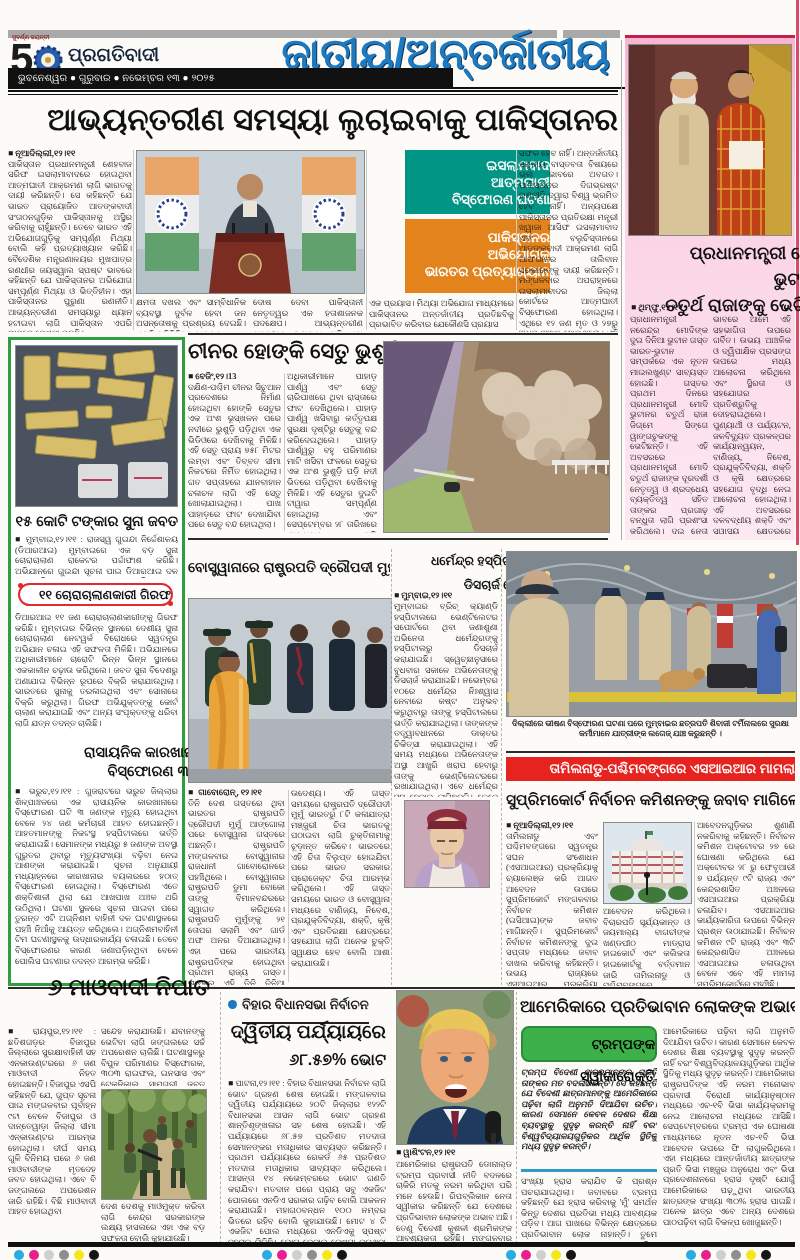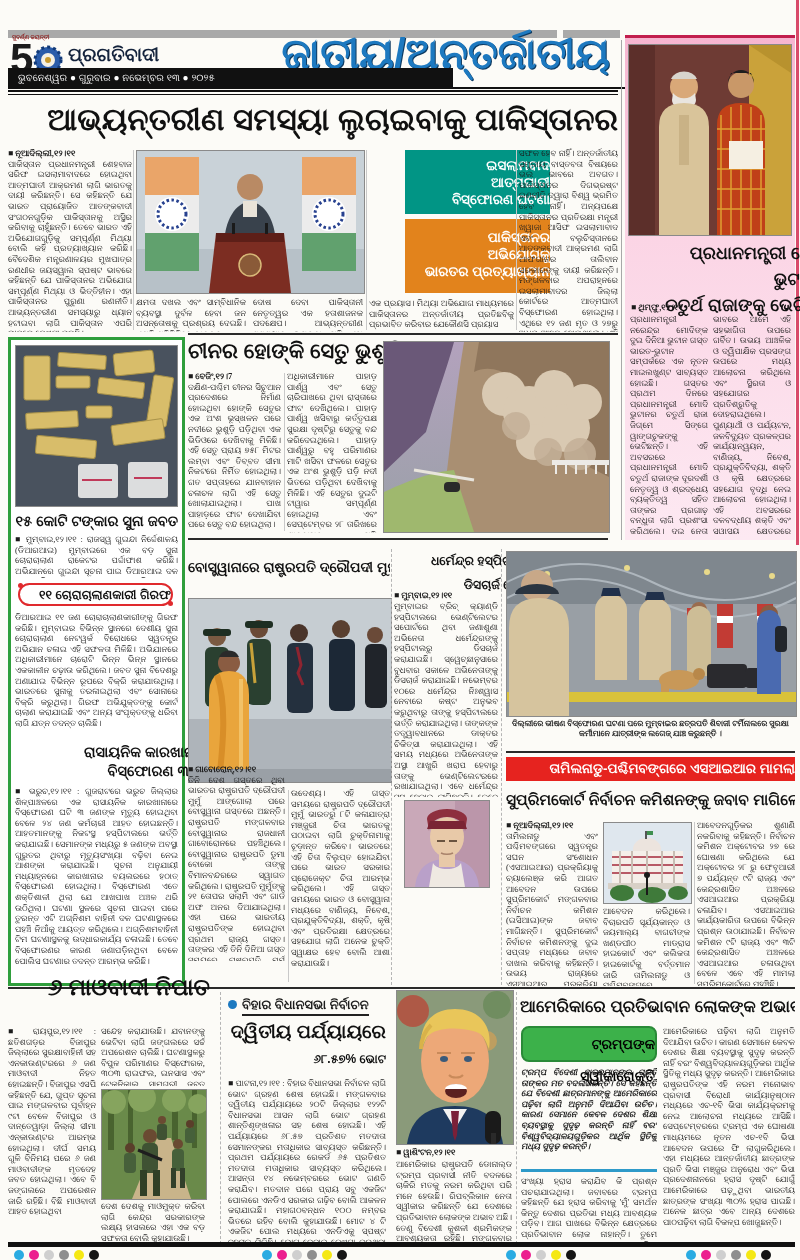--- a/index.html
+++ b/index.html
@@ -172,21 +172,21 @@
       <span style="font-size:12.5px;line-height:19px;">୧୧ ଚୋରାଚାଲାଣକାରୀ ଗିରଫ</span>
     </div>
     <div class="abs body-text" style="left:4px;top:272px;width:163px;height:127px;">ଡିଆରଆଇ ୧୧ ଜଣ ଚୋରାଚାଲାଣକାରୀଙ୍କୁ ଗିରଫ କରିଛି। ମୁମ୍ବାଇର ବିଭିନ୍ନ ସ୍ଥାନରେ ଦେଶୀୟ ସୁନା ଚୋରାଚାଲାଣ ନେଟୱର୍କ ବିରୋଧରେ ସ୍ୱତନ୍ତ୍ର ଅଭିଯାନ ଚଳାଇ ଏହି ସଫଳତା ମିଳିଛି। ଅଭିଯାନରେ ଅଧିକାରୀମାନେ ଚାରୋଟି ଭିନ୍ନ ଭିନ୍ନ ସ୍ଥାନରେ ଏକକାଳୀନ ଚଢ଼ାଉ କରିଥିଲେ। ଜବତ ସୁନା ବିଦେଶରୁ ଅଣାଯାଇ ବିଭିନ୍ନ ରୂପରେ ବିକ୍ରି କରାଯାଉଥିଲା। ଭାରତରେ ସୁନାକୁ ତରଳାଇଥିଲା ଏବଂ ସୋନାରେ ବିକ୍ରି କରୁଥିଲା। ଗିରଫ ଅଭିଯୁକ୍ତଙ୍କୁ କୋର୍ଟ ଚାଲାଣ କରାଯାଇଛି ଏବଂ ଅନ୍ୟ ସଂପୃକ୍ତଙ୍କୁ ଧରିବା ଲାଗି ଯତ୍ନ ତଦନ୍ତ ଚାଲିଛି।</div>
     <div class="abs hl center prelines" style="left:2px;top:403px;width:165px;height:40px;font-size:14.5px;line-height:19px;">ରାସାୟନିକ କାରଖାନାରେ
 ବିସ୍ଫୋରଣ ୩ ମୃତ</div>
     <div class="abs body-text" style="left:4px;top:446px;width:163px;height:193px;">■ ଭରୁଚ,୧୨।୧୧ : ଗୁଜରାଟରେ ଭରୁଚ ଜିଲ୍ଲାର ଶିଳ୍ପାଞ୍ଚଳରେ ଏକ ରାସାୟନିକ କାରଖାନାରେ ବିସ୍ଫୋରଣ ଘଟି ୩ ଜଣଙ୍କ ମୃତ୍ୟୁ ହୋଇଥିବା ବେଳେ ୨୪ ଜଣ କର୍ମଚାରୀ ଆହତ ହୋଇଛନ୍ତି। ଆହତମାନଙ୍କୁ ନିକଟସ୍ଥ ହସ୍ପିଟାଲରେ ଭର୍ତ୍ତି କରାଯାଇଛି। ସେମାନଙ୍କ ମଧ୍ୟରୁ ୫ ଜଣଙ୍କ ଅବସ୍ଥା ଗୁରୁତର ଥିବାରୁ ମୃତ୍ୟୁସଂଖ୍ୟା ବଢ଼ିବା ନେଇ ଆଶଙ୍କା କରାଯାଇଛି। ସୂଚନା ଅନୁଯାୟୀ ମଧ୍ୟାହ୍ନରେ କାରଖାନାର ବୟଲରରେ ହଠାତ୍ ବିସ୍ଫୋରଣ ହୋଇଥିଲା। ବିସ୍ଫୋରଣ ଏତେ ଶକ୍ତିଶାଳୀ ଥିଲା ଯେ ଆଖପାଖ ଅଞ୍ଚଳ ଥରି ଉଠିଥିଲା। ଘଟଣା ସ୍ଥଳରେ ସୂଚନା ପାଇବା ପରେ ତୁରନ୍ତ ଏଟି ଅଗ୍ନିଶମ ବାହିନୀ ଦଳ ଘଟଣାସ୍ଥଳରେ ପହଞ୍ଚି ନିଆଁକୁ ଆୟତ୍ତ କରିଥିଲେ। ଅଗ୍ନିଶମବାହିନୀ ଟିମ ଘଟଣାସ୍ଥଳକୁ ଉଦ୍ଧାରକାର୍ଯ୍ୟ ଚଳାଇଛି। ତେବେ ବିସ୍ଫୋରଣର କାରଣ ଜଣାପଡ଼ିନଥିବା ବେଳେ ପୋଲିସ ଘଟଣାର ତଦନ୍ତ ଆରମ୍ଭ କରିଛି।</div>
   </div>
 
   <div class="abs hl" style="left:188px;top:336px;width:330px;height:30px;font-size:21px;line-height:29px;white-space:nowrap;overflow:hidden;">ଚୀନର ହୋଙ୍କି ସେତୁ ଭୁଶୁଡ଼ିଲା</div>
   <div class="abs body-text" style="left:188px;top:371px;width:93px;height:162px;">
-    <span class="dl">■ ବେଜିଂ,୧୨।7</span><br>
+    <span class="dl">■ ବେଜିଂ,୧୨।13</span><br>
     <span>ଦକ୍ଷିଣ-ପଶ୍ଚିମ ଚୀନର ସିଚୁଆନ ପ୍ରଦେଶରେ ନିର୍ମାଣ ହୋଇଥିବା ହୋଙ୍କି ସେତୁର ଏକ ଅଂଶ ଭୂସ୍ଖଳନ ପରେ ନଦୀରେ ଭୁଶୁଡ଼ି ପଡ଼ିଥିବା ଏକ ଭିଡିଓରେ ଦେଖିବାକୁ ମିଳିଛି। ଏହି ସେତୁ ପ୍ରାୟ ୭୫୮ ମିଟର ଲମ୍ବା ଏବଂ ତିବ୍ବତ ସୀମା ନିକଟରେ ନିର୍ମିତ ହୋଇଥିଲା। ଗତ ସପ୍ତାହରେ ଯାନବାହାନ ଚଳାଚଳ ଲାଗି ଏହି ସେତୁ ଖୋଲାଯାଇଥିଲା। ପାଖ ପାହାଡ଼ରେ ଫାଟ ଦେଖାଯିବା ପରେ ସେତୁ ବନ୍ଦ ହୋଇଥିଲା।</span>
   </div>
   <div class="abs vline" style="left:284px;top:373px;height:158px;"></div>
   <div class="abs body-text" style="left:287px;top:371px;width:90px;height:162px;">ଅଧିକାରୀମାନେ ପାହାଡ଼ ପାର୍ଶ୍ୱ ଏବଂ ସେତୁ ଚାରିପାଖରେ ଥିବା ରାସ୍ତାରେ ଫାଟ ଦେଖିଥିଲେ। ପାହାଡ଼ ପାର୍ଶ୍ୱ ଖସିବାରୁ କର୍ତ୍ତୃପକ୍ଷ ସୁରକ୍ଷା ଦୃଷ୍ଟିରୁ ସେତୁକୁ ବନ୍ଦ କରିଦେଇଥିଲେ। ପାହାଡ଼ ପାର୍ଶ୍ୱରୁ ବହୁ ପରିମାଣର ମାଟି ଖସିବା ଫଳରେ ସେତୁର ଏକ ଅଂଶ ଭୁଶୁଡ଼ି ପଡ଼ି ନଦୀ ଭିତରେ ପଡ଼ିଥିବା ଦେଖିବାକୁ ମିଳିଛି। ଏହି ସେତୁର ଦୁଇଟି ଟାୱାର ସମ୍ପୂର୍ଣ୍ଣ ହୋଇଥିଲା ଏବଂ ସେପ୍ଟେମ୍ବର ୨୮ ତାରିଖରେ ଯାନବାହାନ ଲାଗି ଖୋଲାଯାଇଥିଲା। ଏହି ସେତୁଟି ୱେନଚୁଆନରୁ ପ୍ରାୟ ୨୨୫ ମିଟର ଉଚ୍ଚରେ ନିର୍ମାଣ କରାଯାଇଥିଲା।</div>
   <div class="abs photo" style="left:383px;top:341px;width:225px;height:190px;">
     <svg viewBox="0 0 225 190">
       <defs>
           <linearGradient id="sky" x1="0" y1="0" x2="0" y2="1">
             <stop offset="0" stop-color="#b3a2bd"></stop>
             <stop offset="1" stop-color="#9aa0a8"></stop>
@@ -252,21 +252,21 @@
       <g>
           <circle cx="40" cy="64" r="11" fill="#8a5c42"></circle>
           <path d="M30 58a11 11 0 0 1 20 0z" fill="#2a2a2a"></path>
           <path d="M20 183V96q0-24 20-24t20 24v87z" fill="#e9a53c"></path>
           <path d="M28 76c10 30 6 70 2 107" stroke="#d88e28" stroke-width="6" fill="none"></path>
           <path d="M52 80v100" stroke="#f2c268" stroke-width="4"></path>
         </g>
       <rect y="170" width="202" height="13" fill="#9aa0a6"></rect>
     </svg>
   </div>
-  <div class="abs body-text" style="left:188px;top:764px;width:97px;height:197px;">
+  <div class="abs body-text" style="left:188px;top:788px;width:97px;height:197px;font-family:Liberation Mono, monospace;">
     <span class="dl">■ ଗାବୋରୋନ୍,୧୨।୧୧</span><br>
     <span>ତିନି ଦେଶ ଗସ୍ତରେ ଥିବା ଭାରତର ରାଷ୍ଟ୍ରପତି ଦ୍ରୌପଦୀ ମୁର୍ମୁ ଆଙ୍ଗୋଲା ପରେ ବୋସ୍ତ୍ୱାନା ଗସ୍ତରେ ଅଛନ୍ତି। ରାଷ୍ଟ୍ରପତି ମଙ୍ଗଳବାର ବୋସ୍ତ୍ୱାନାର ରାଜଧାନୀ ଗାବୋରୋନରେ ପହଞ୍ଚିଥିଲେ। ବୋସ୍ତ୍ୱାନାର ରାଷ୍ଟ୍ରପତି ଡୁମା ବୋକୋ ତାଙ୍କୁ ବିମାନବନ୍ଦରରେ ସ୍ୱାଗତ କରିଥିଲେ। ରାଷ୍ଟ୍ରପତି ମୁର୍ମୁଙ୍କୁ ୨୧ ତୋପର ସଲାମି ଏବଂ ଗାର୍ଡ ଅଫ ଅନର ଦିଆଯାଇଥିଲା। ଏହା ପରେ ଭାରତୀୟ ରାଷ୍ଟ୍ରପତିଙ୍କ ହୋଇଥିବା ପ୍ରଥମ ରାଜ୍ୟ ଗସ୍ତ। ତାଙ୍କର ଏହି ତିନି ଦିନିଆ ଗସ୍ତ ସମୟରେ ରାଷ୍ଟ୍ରପତି ମୁର୍ମୁ ତାଙ୍କ ପ୍ରତିପକ୍ଷ ରାଷ୍ଟ୍ରପତି ବୋକୋଙ୍କ ସହ ପ୍ରତିନିଧିସ୍ତରୀୟ ଆଲୋଚନା କରିବେ।</span>
   </div>
   <div class="abs vline" style="left:288px;top:790px;height:192px;"></div>
   <div class="abs body-text" style="left:291px;top:788px;width:99px;height:197px;">ଉଦେଶ୍ୟ। ଏହି ଗସ୍ତ ସମୟରେ ରାଷ୍ଟ୍ରପତି ଦ୍ରୌପଦୀ ମୁର୍ମୁ ଭାରତରୁ ୮ଟି କଳାଯାତ୍ରା ମଞ୍ଜୁରୀ ଚିତା ଭାରତକୁ ପଠାଇବା ଲାଗି ଚୁକ୍ତିନାମାକୁ ଚୂଡ଼ାନ୍ତ କରିବେ। ଭାରତରେ ଏହି ଚିତା ବିଲୁପ୍ତ ହୋଇଯିବା ପରେ ଭାରତ ସରକାର ପ୍ରୋଜେକ୍ଟ ଚିତା ଆରମ୍ଭ କରିଥିଲେ। ଏହି ଗସ୍ତ ସମୟରେ ଭାରତ ଓ ବୋସ୍ତ୍ୱାନା ମଧ୍ୟରେ ବାଣିଜ୍ୟ, ନିବେଶ, ପ୍ରଯୁକ୍ତିବିଦ୍ୟା, ଶକ୍ତି, କୃଷି ଏବଂ ପ୍ରତିରକ୍ଷା କ୍ଷେତ୍ରରେ ସହଯୋଗ ଲାଗି ଅନେକ ଚୁକ୍ତି ସ୍ୱାକ୍ଷର ହେବ ବୋଲି ଆଶା କରାଯାଉଛି।</div>
 
   <div class="abs vdash" style="left:391px;top:549px;height:436px;"></div>
   <div class="abs hl center prelines" style="left:394px;top:549px;width:104px;height:38px;font-size:12.5px;line-height:24px;">ଧର୍ମେନ୍ଦ୍ର ହସ୍ପିଟାଲରୁ
 ଡିସଚାର୍ଜ ହେଲେ</div>
   <div class="abs dl" style="left:394px;top:590px;">■ ମୁମ୍ବାଇ,୧୨।୧୧</div>
@@ -426,24 +426,24 @@
       <g>
           <circle cx="88" cy="34" r="4" fill="#5a3e2a"></circle>
           <rect x="83" y="38" width="10" height="15" rx="3" fill="#46603a"></rect>
         </g>
     </svg>
   </div>
   <div class="abs body-text" style="left:101px;top:1201px;width:104px;height:44px;">ଦେଶ ଦେଶକୁ ମାଓମୁକ୍ତ କରିବା ଲାଗି କେନ୍ଦ୍ର ସରକାରଙ୍କ ଲକ୍ଷ୍ୟ ହାସଲରେ ଏହା ଏକ ବଡ଼ ସଫଳତା ବୋଲି କୁହାଯାଉଛି।</div>
   <div class="abs vdash" style="left:220px;top:992px;height:252px;"></div>
 
   <div class="abs" style="left:228px;top:995px;width:160px;height:20px;font-family:'Liberation Sans',sans-serif;">
-    <span style="display:inline-block;width:9px;height:9px;border-radius:50%;background:#1d79c0;margin-right:5px;"></span><span style="font-size:13px;font-weight:800;border-bottom:2px solid #222;padding-bottom:2px;">ବିହାର ବିଧାନସଭା ନିର୍ବାଚନ</span>
+    <span style="display:inline-block;width:9px;height:9px;border-radius:50%;background:#1d79c0;margin-right:5px;"></span><span style="font-size:13px;font-weight:800;border-bottom:2px solid #222;padding-bottom:10px;">ବିହାର ବିଧାନସଭା ନିର୍ବାଚନ</span>
   </div>
   <div class="abs hl center" style="left:228px;top:1018px;width:158px;height:27px;font-size:19px;line-height:27px;">ଦ୍ୱିତୀୟ ପର୍ଯ୍ୟାୟରେ</div>
-  <div class="abs hl center" style="left:228px;top:1046px;width:158px;height:27px;font-size:12px;line-height:27px;">୬୮.୫୭% ଭୋଟ</div>
+  <div class="abs hl center" style="left:228px;top:1046px;width:158px;height:27px;font-size:16px;line-height:27px;">୬୮.୫୭% ଭୋଟ</div>
   <div class="abs body-text" style="left:228px;top:1078px;width:158px;height:167px;">■ ପାଟନା,୧୨।୧୧ : ବିହାର ବିଧାନସଭା ନିର୍ବାଚନ ଲାଗି ଭୋଟ ଗ୍ରହଣ ଶେଷ ହୋଇଛି। ମଙ୍ଗଳବାର ଦ୍ୱିତୀୟ ପର୍ଯ୍ୟାୟରେ ୨୦ଟି ଜିଲ୍ଲାର ୧୨୨ଟି ବିଧାନସଭା ଆସନ ଲାଗି ଭୋଟ ଗ୍ରହଣ ଶାନ୍ତିଶୃଙ୍ଖଳାର ସହ ଶେଷ ହୋଇଛି। ଏହି ପର୍ଯ୍ୟାୟରେ ୬୮.୫୭ ପ୍ରତିଶତ ମତଦାତା ସେମାନଙ୍କର ମତାଧିକାର ସାବ୍ୟସ୍ତ କରିଛନ୍ତି। ପ୍ରଥମ ପର୍ଯ୍ୟାୟରେ ରେକର୍ଡ ୬୫ ପ୍ରତିଶତ ମତଦାତା ମତାଧିକାର ସାବ୍ୟସ୍ତ କରିଥିଲେ। ଆସନ୍ତା ୧୪ ନଭେମ୍ବରରେ ଭୋଟ ଗଣତି କରାଯିବ। ମତଦାନ ପରେ ପ୍ରାୟ ସବୁ ଏକଜିଟ ପୋଲରେ ଏନଡିଏ ସରକାର ଗଢ଼ିବ ବୋଲି ଆକଳନ କରାଯାଇଛି। ମହାଗଠବନ୍ଧନ ୧୦୦ ନମ୍ବର ଭିତରେ ରହିବ ବୋଲି କୁହାଯାଉଛି। ମୋଟ ୪ ଟି ଏକଜିଟ ପୋଲ ମଧ୍ୟରେ ଏନଡିଏକୁ ସ୍ପଷ୍ଟ ବହୁମତ ମିଳିଛି। ଭୋଟ ଦେବାକୁ ଚେଷ୍ଟା କରୁଥିବା ବେଳେ ଧରାପଡ଼ିଥିବା ଅଭିଯୋଗରେ ମୋନିହାରରେ ଯୁବକ ଏନେଇ ରଣନ କୁମାରଙ୍କୁ ଗିରଫ କରାଯାଇଛି।</div>
 
   <div class="abs photo" style="left:396px;top:990px;width:116px;height:153px;">
     <svg viewBox="0 0 116 153">
       <rect width="116" height="153" fill="#8a9a7a"></rect>
       <g opacity=".8">
           <circle cx="16" cy="20" r="16" fill="#b84a3a"></circle>
           <circle cx="100" cy="14" r="14" fill="#6a8a5a"></circle>
           <circle cx="90" cy="50" r="10" fill="#caa05a"></circle>
         </g>

